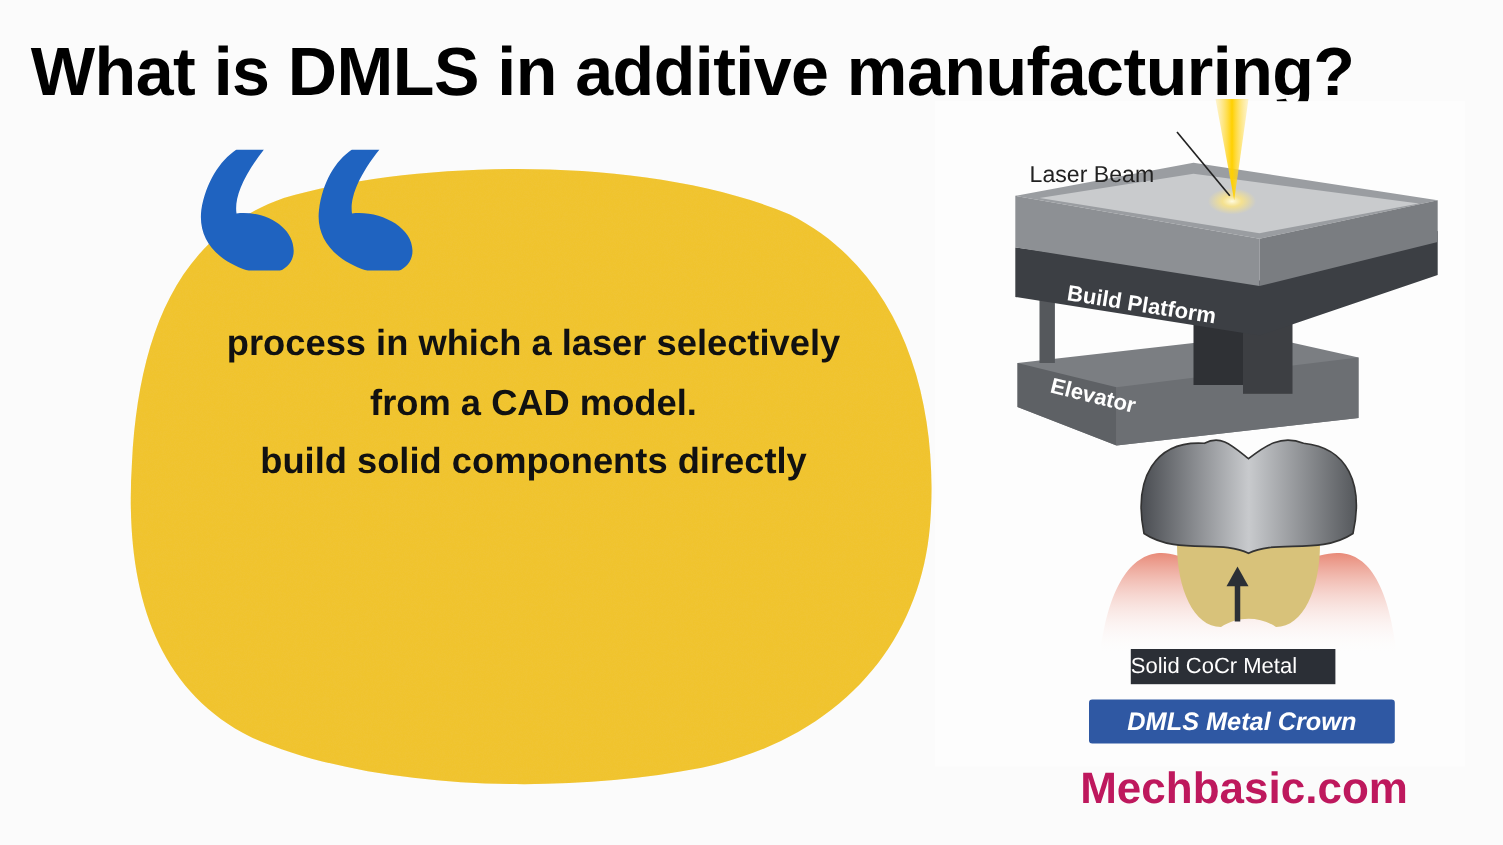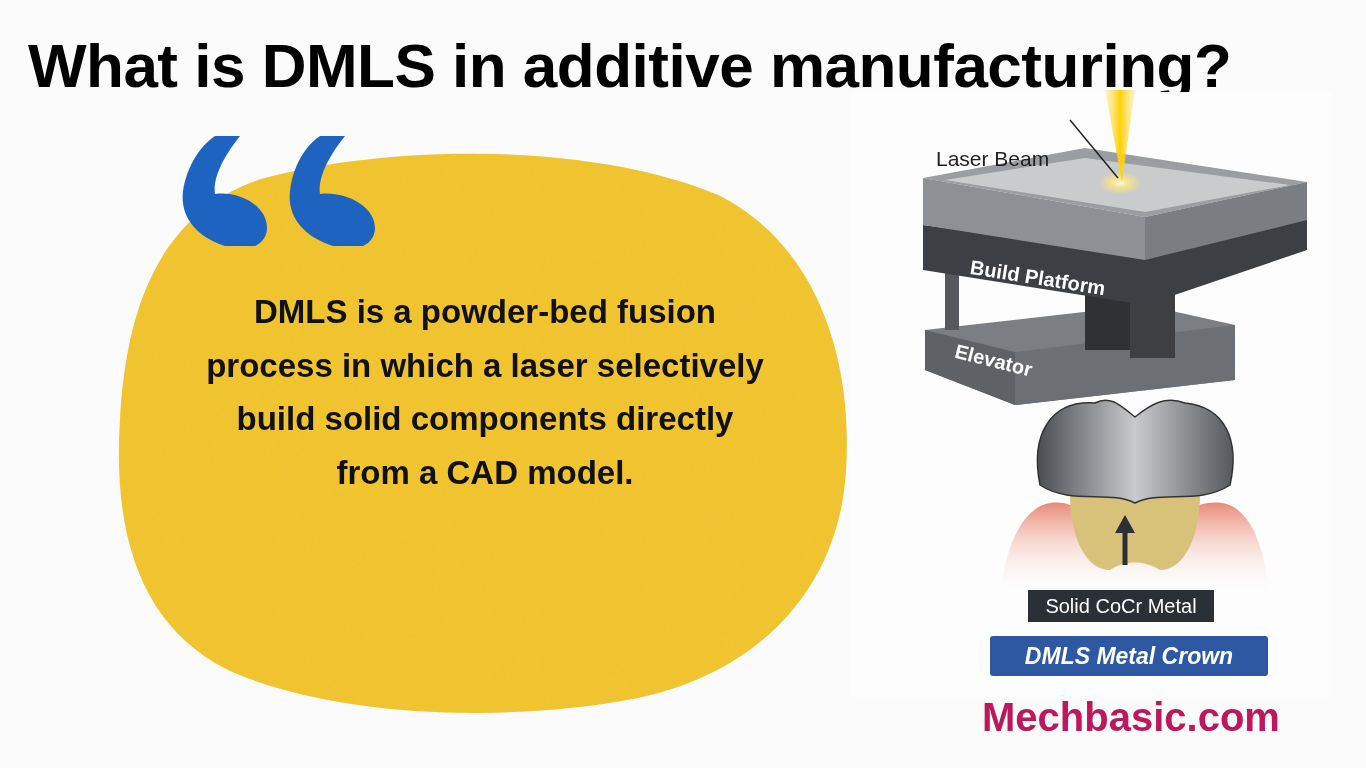--- a/index.html
+++ b/index.html
@@ -12,21 +12,21 @@
   .quote-text { position:absolute; left:140px; top:285px; width:690px; text-align:center;
                 font-size:33px; font-weight:bold; line-height:53.5px; color:#111; }
   .illus-panel { position:absolute; left:850px; top:92px; width:482px; height:605px; background:#fdfdfd; }
   .machine { position:absolute; left:905px; top:90px; width:420px; height:320px; }
   .lbl { position:absolute; color:#111; font-weight:bold; white-space:nowrap; }
   .laser-label { left:936px; top:107px; font-size:21px; font-weight:normal; color:#222;margin-top:40px; }
   .platform-label { left:972px; top:256px; font-size:20px; color:#fff; transform:rotate(9deg); transform-origin:left top; }
   .elevator-label { left:958px; top:340px; font-size:20px; color:#fff; transform:rotate(14deg); transform-origin:left top; }
   .crown { position:absolute; left:1000px; top:395px; width:270px; height:200px; }
   .cocr-label { position:absolute; left:1028px; top:590px; width:186px; height:32px; background:#2b2f36;
-                color:#fff; font-size:20px; text-align:center; line-height:32px; }
+                color:#fff; font-size:20px; line-height:32px; }
   .crown-badge { position:absolute; left:990px; top:636px; width:278px; height:40px; background:#2f58a3;
                  color:#fff; font-size:23px; font-weight:bold; text-align:center; line-height:40px; border-radius:3px;font-style:italic; }
   .site { position:absolute; left:982px; top:695px; font-size:40px; font-weight:bold; color:#be185d; }
 </style>
 </head>
 <body>
 
 <div class="title">What is DMLS in additive manufacturing?</div>
 
 <svg class="blob" viewBox="0 0 735 565">
@@ -45,24 +45,23 @@
 </svg>
 
 <svg class="quote-marks" viewBox="0 0 215 110">
   <g fill="#1f63c0">
     <path d="M40,0 L65,0 C45,25 38,45 40,58 C65,55 92,70 92,92 C92,110 70,118 50,110 C20,100 5,80 8,55 C12,30 25,10 40,0 Z"></path>
     <path d="M145,0 L170,0 C150,25 143,45 145,58 C170,55 200,70 200,92 C200,110 178,118 158,110 C128,100 112,80 115,55 C118,30 130,10 145,0 Z"></path>
   </g>
 </svg>
 
 <div class="quote-text">
-  <div>DMLS is a powder-bed fusion</div>
   <div>process in which a laser selectively</div>
+  <div>from a CAD model.</div>
   <div>build solid components directly</div>
-  <div>from a CAD model.</div>
 </div>
 
 <div class="illus-panel"></div>
 
 <svg class="machine" viewBox="0 0 420 320">
   <defs>
     <linearGradient id="beam" x1="0" x2="1">
         <stop offset="0" stop-color="#ffe066" stop-opacity="0.3"></stop>
         <stop offset="0.5" stop-color="#ffd000"></stop>
         <stop offset="1" stop-color="#ffe066" stop-opacity="0.3"></stop>

